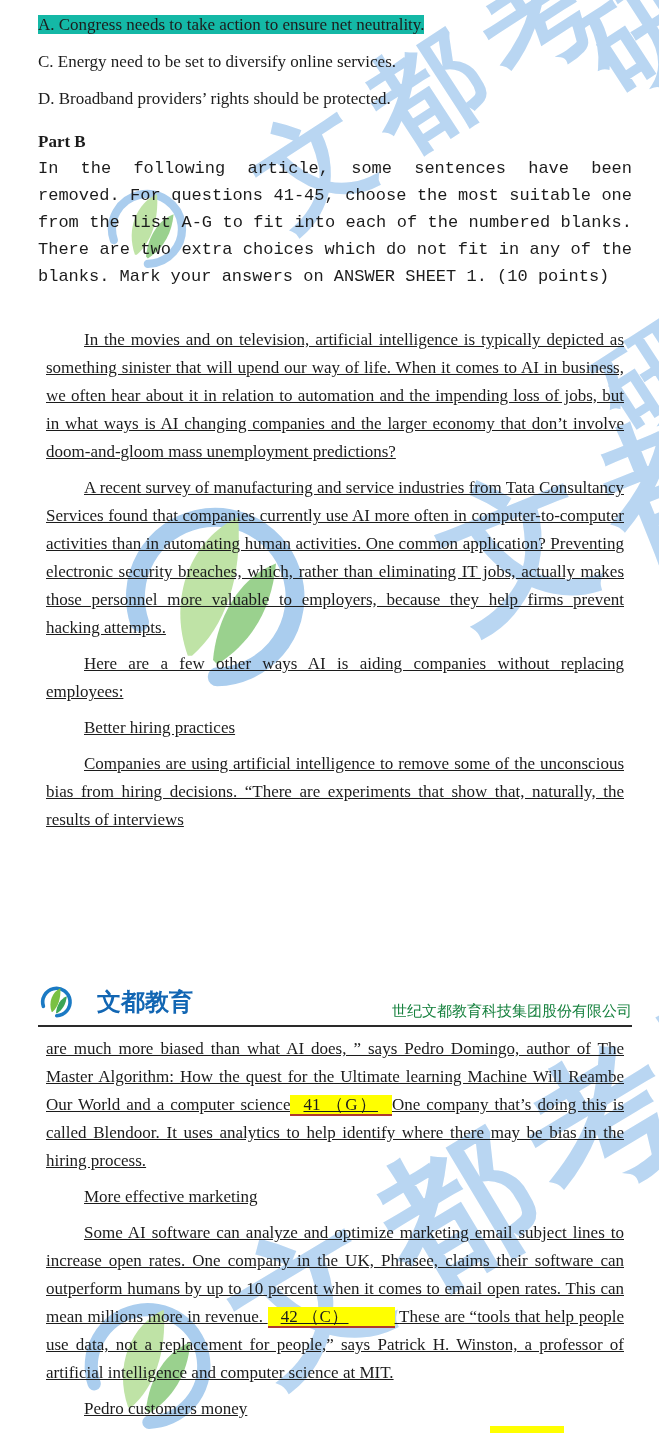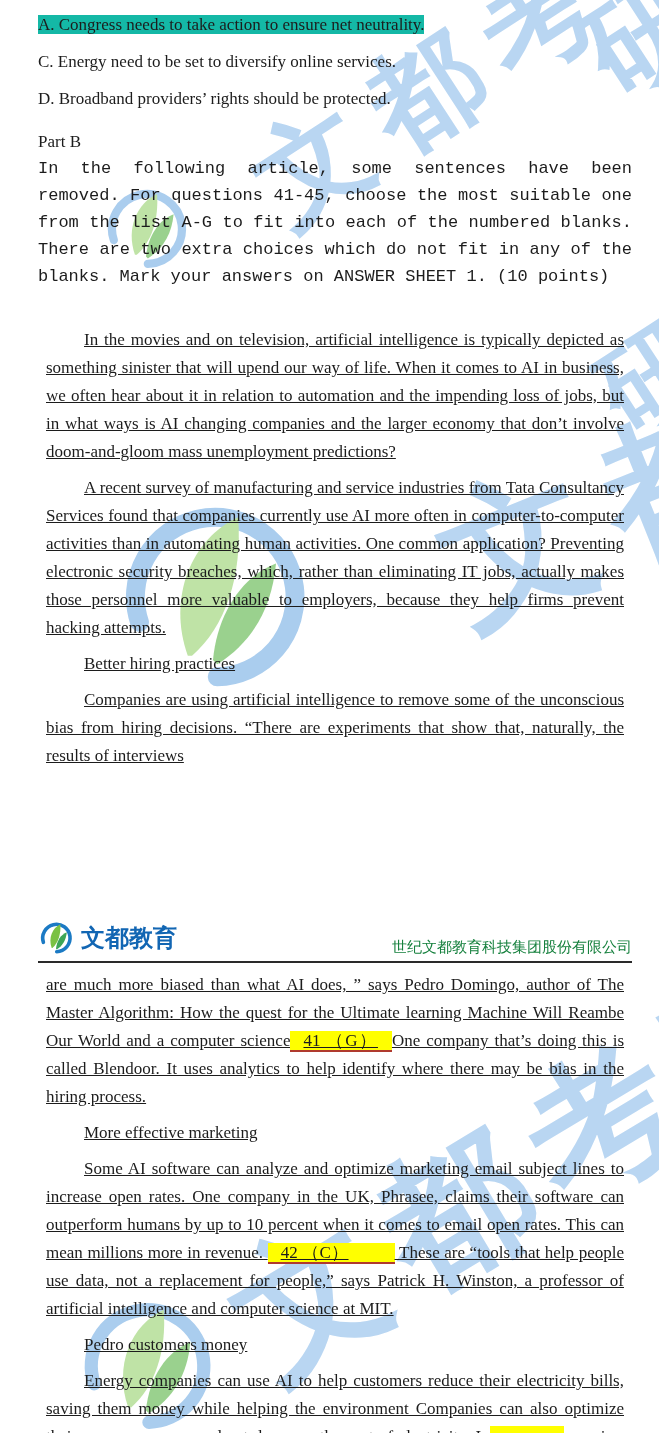--- a/index.html
+++ b/index.html
@@ -8,32 +8,32 @@
   
   .wm-text{position:absolute;z-index:1;font-family:"DejaVu Sans","Liberation Sans",sans-serif;
            font-weight:bold;color:#b9d6f2;letter-spacing:22px;white-space:nowrap;
            transform-origin:0 0;line-height:1;pointer-events:none;}
   .wm-leaf{position:absolute;z-index:1;pointer-events:none;}
   
   .content{position:relative;z-index:2;padding:2px 27px 0 38px;font-size:17px;line-height:28px;}
   .stem{line-height:26px;}
   .opt{margin-top:9px;line-height:28px;}
   .hl{background:#14b8a6;}
-  .heading{font-weight:normal;line-height:26px;margin-top:16px;}
+  .heading{font-weight:bold;line-height:26px;margin-top:16px;}
   .dirlabel{line-height:28px;}
   .dirpara{text-align:justify;line-height:27px;}
   .para{text-align:justify;text-indent:38px;margin:8px;text-decoration:underline;}
   .para.noindent{text-indent:0;}
   .mt36{margin-top:36px;}
   .blank{background:#ffff00;border-bottom:2px solid #b03a2e;padding:0 14px 0 13px;}
   .blank-42{padding-right:46px;}
   
   .hdr{display:flex;justify-content:space-between;align-items:flex-end;
        border-bottom:2px solid #2a2a2a;padding-bottom:5px;margin-top:150px;}
-  .hdr-left{display:flex;align-items:center;gap:7px;}
+  .hdr-left{display:flex;align-items:center;gap:23px;}
   .hdr-logo-text{font-family:"DejaVu Sans","Liberation Sans",sans-serif;font-weight:bold;
                  font-size:24px;color:#1266b3;line-height:1;}
   .hdr-company{font-size:15px;color:#15803d;line-height:1.2;}
   .sliver{position:absolute;z-index:3;background:#ffff00;}
 </style>
 </head>
 <body>
 
 <div class="page">
 
@@ -67,20 +67,21 @@
 
     <div class="opt"><span class="hl">A. Congress needs to take action to ensure net neutrality.</span></div>
     <div class="opt">C. Energy need to be set to diversify online services.</div>
     <div class="opt">D. Broadband providers’ rights should be protected.</div>
 
     <div class="heading">Part B</div>
     <p class="dirpara" style="margin:0;font-family:Liberation Mono, monospace;">In the following article, some sentences have been removed. For questions 41-45, choose the most suitable one from the list A-G to fit into each of the numbered blanks. There are two extra choices which do not fit in any of the blanks. Mark your answers on  ANSWER SHEET 1. (10 points)</p>
 
     <p class="para mt36">In the movies and on television, artificial intelligence is typically depicted as something sinister that will upend our way of life. When it comes to AI in business, we often hear about it in relation to automation and the impending loss of jobs, but in what ways is AI changing companies and the larger economy that don’t involve doom-and-gloom mass unemployment predictions?</p>
     <p class="para">A recent survey of manufacturing and service industries from Tata Consultancy Services found that companies currently use AI more often in computer-to-computer activities than in automating human activities. One common application? Preventing electronic security breaches, which, rather than eliminating IT jobs, actually makes those personnel more valuable to employers, because they help firms prevent hacking attempts.</p>
+    <p class="para">Here are a few other ways AI is aiding companies without replacing employees:</p>
     <p class="para">Better hiring practices</p>
     <p class="para">Companies are using artificial intelligence to remove some of the unconscious bias from hiring decisions. “There are experiments that show that, naturally, the results of interviews</p>
 
     <div class="hdr">
       <div class="hdr-left">
         <svg width="36" height="36" viewBox="0 0 100 100">
           <path d="M15,62 A38,38 0 1 1 52,88" stroke="#1b7ac4" stroke-width="10" fill="none" stroke-linecap="round"></path>
           <path d="M38,78 C28,50 40,22 62,12 C64,40 56,64 40,78 Z" fill="#7ac143"></path>
           <path d="M50,80 C52,58 64,40 80,34 C78,56 68,72 52,82 Z" fill="#3da556"></path>
         </svg>

